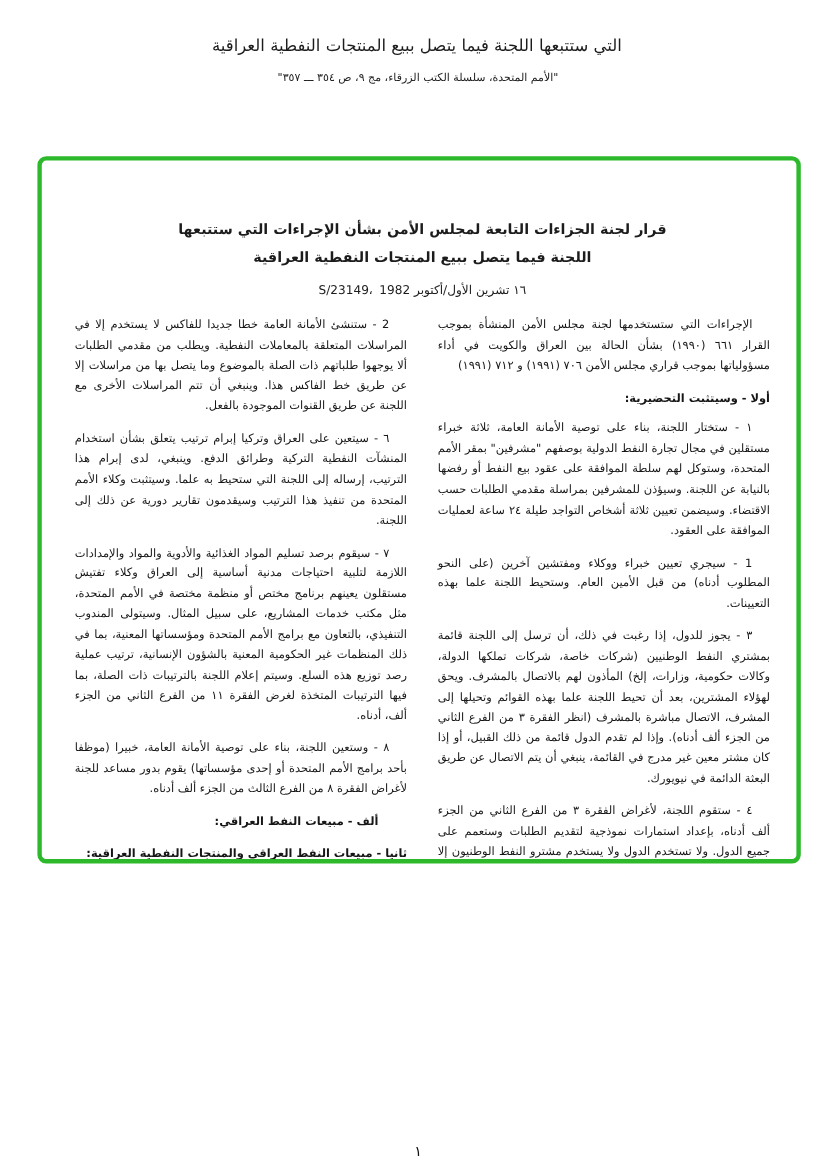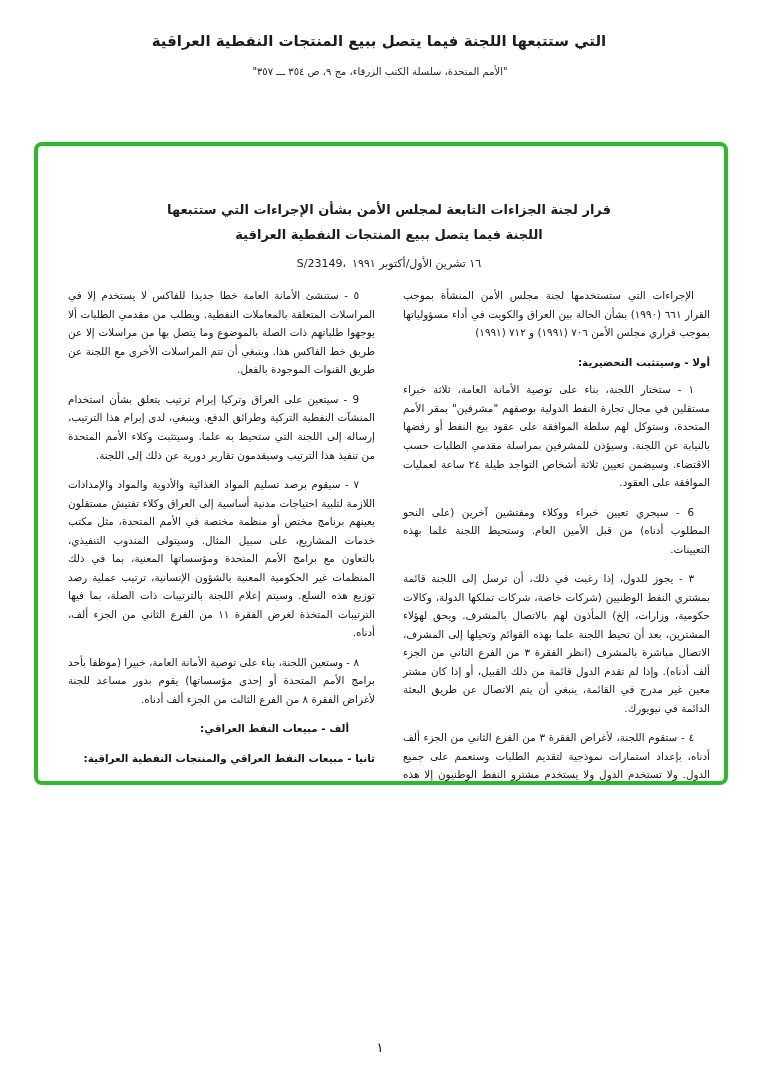--- a/index.html
+++ b/index.html
@@ -17,34 +17,34 @@
   
   .page-header {
     position: absolute; top: 32px; left: 0; right: 0;
     text-align: center; direction: rtl;
   }
   .page-header .t1 {
     font-size: 15px; font-weight: bold; letter-spacing: .2px;
     margin: 0 0 13px 0;
   }
   .page-header .t2 {
-    font-size: 15px; font-weight: bold;
+    font-size: 15px; font-weight: normal;
     margin: 0 2px 16px 0;
   }
   .page-header .note {
     font-size: 10px; color: #222;
   }
 
   
   .doc-frame {
     position: absolute; left: 34px; top: 142px;
     width: 694px; height: 643px;
     border: 4px solid var(--frame-green);
     border-radius: 8px;
-    padding: 52px 10px 18px 26px;
+    padding: 52px 20px 18px 26px;
     overflow: hidden;
     background: #fff;
   }
 
   .doc-heading {
     direction: rtl; text-align: center;
     font-weight: bold; font-size: 13px; line-height: 1.9;
     max-width: 540px; margin: 0 auto;
   }
   .doc-dateline {
@@ -89,37 +89,37 @@
 
 <div class="doc-frame">
 
   <div class="doc-heading">
     <span>قرار لجنة الجزاءات التابعة لمجلس الأمن بشأن الإجراءات التي ستتبعها</span><br>
     <span>اللجنة فيما يتصل ببيع المنتجات النفطية العراقية</span>
   </div>
 
   <div class="doc-dateline">
     <span>S/23149،</span>
-    <span dir="rtl">١٦ تشرين الأول/أكتوبر ١٩٩١</span>
+    <span dir="rtl">١٦ تشرين الأول/أكتوبر 1982</span>
   </div>
 
   <div class="doc-columns">
 
     <div class="doc-col">
       <p class="para bold">الإجراءات التي ستستخدمها لجنة مجلس الأمن المنشأة بموجب القرار ٦٦١ (١٩٩٠) بشأن الحالة بين العراق والكويت في أداء مسؤولياتها بموجب قراري مجلس الأمن ٧٠٦ (١٩٩١) و ٧١٢ (١٩٩١)</p>
       <p class="para section-title">أولا - وسيتثبت التحضيرية:</p>
       <p class="para">١ - ستختار اللجنة، بناء على توصية الأمانة العامة، ثلاثة خبراء مستقلين في مجال تجارة النفط الدولية بوصفهم "مشرفين" بمقر الأمم المتحدة، وستوكل لهم سلطة الموافقة على عقود بيع النفط أو رفضها بالنيابة عن اللجنة. وسيؤذن للمشرفين بمراسلة مقدمي الطلبات حسب الاقتضاء. وسيضمن تعيين ثلاثة أشخاص التواجد طيلة ٢٤ ساعة لعمليات الموافقة على العقود.</p>
-      <p class="para">6 - سيجري تعيين خبراء ووكلاء ومفتشين آخرين (على النحو المطلوب أدناه) من قبل الأمين العام. وستحيط اللجنة علما بهذه التعيينات.</p>
+      <p class="para">1 - سيجري تعيين خبراء ووكلاء ومفتشين آخرين (على النحو المطلوب أدناه) من قبل الأمين العام. وستحيط اللجنة علما بهذه التعيينات.</p>
       <p class="para">٣ - يجوز للدول، إذا رغبت في ذلك، أن ترسل إلى اللجنة قائمة بمشتري النفط الوطنيين (شركات خاصة، شركات تملكها الدولة، وكالات حكومية، وزارات، إلخ) المأذون لهم بالاتصال بالمشرف. ويحق لهؤلاء المشترين، بعد أن تحيط اللجنة علما بهذه القوائم وتحيلها إلى المشرف، الاتصال مباشرة بالمشرف (انظر الفقرة ٣ من الفرع الثاني من الجزء ألف أدناه). وإذا لم تقدم الدول قائمة من ذلك القبيل، أو إذا كان مشتر معين غير مدرج في القائمة، ينبغي أن يتم الاتصال عن طريق البعثة الدائمة في نيويورك.</p>
       <p class="para">٤ - ستقوم اللجنة، لأغراض الفقرة ٣ من الفرع الثاني من الجزء ألف أدناه، بإعداد استمارات نموذجية لتقديم الطلبات وستعمم على جميع الدول. ولا تستخدم الدول ولا يستخدم مشترو النفط الوطنيون إلا هذه الاستمارات النموذجية لتقديم الطلبات.</p>
     </div>
 
     <div class="doc-col">
-      <p class="para">٥ - ستنشئ الأمانة العامة خطا جديدا للفاكس لا يستخدم إلا في المراسلات المتعلقة بالمعاملات النفطية. ويطلب من مقدمي الطلبات ألا يوجهوا طلباتهم ذات الصلة بالموضوع وما يتصل بها من مراسلات إلا عن طريق خط الفاكس هذا. وينبغي أن تتم المراسلات الأخرى مع اللجنة عن طريق القنوات الموجودة بالفعل.</p>
-      <p class="para">9 - سيتعين على العراق وتركيا إبرام ترتيب يتعلق بشأن استخدام المنشآت النفطية التركية وطرائق الدفع. وينبغي، لدى إبرام هذا الترتيب، إرساله إلى اللجنة التي ستحيط به علما. وسيتثبت وكلاء الأمم المتحدة من تنفيذ هذا الترتيب وسيقدمون تقارير دورية عن ذلك إلى اللجنة.</p>
+      <p class="para">2 - ستنشئ الأمانة العامة خطا جديدا للفاكس لا يستخدم إلا في المراسلات المتعلقة بالمعاملات النفطية. ويطلب من مقدمي الطلبات ألا يوجهوا طلباتهم ذات الصلة بالموضوع وما يتصل بها من مراسلات إلا عن طريق خط الفاكس هذا. وينبغي أن تتم المراسلات الأخرى مع اللجنة عن طريق القنوات الموجودة بالفعل.</p>
+      <p class="para">٦ - سيتعين على العراق وتركيا إبرام ترتيب يتعلق بشأن استخدام المنشآت النفطية التركية وطرائق الدفع. وينبغي، لدى إبرام هذا الترتيب، إرساله إلى اللجنة التي ستحيط به علما. وسيتثبت وكلاء الأمم المتحدة من تنفيذ هذا الترتيب وسيقدمون تقارير دورية عن ذلك إلى اللجنة.</p>
       <p class="para">٧ - سيقوم برصد تسليم المواد الغذائية والأدوية والمواد والإمدادات اللازمة لتلبية احتياجات مدنية أساسية إلى العراق وكلاء تفتيش مستقلون يعينهم برنامج مختص أو منظمة مختصة في الأمم المتحدة، مثل مكتب خدمات المشاريع، على سبيل المثال. وسيتولى المندوب التنفيذي، بالتعاون مع برامج الأمم المتحدة ومؤسساتها المعنية، بما في ذلك المنظمات غير الحكومية المعنية بالشؤون الإنسانية، ترتيب عملية رصد توزيع هذه السلع. وسيتم إعلام اللجنة بالترتيبات ذات الصلة، بما فيها الترتيبات المتخذة لغرض الفقرة ١١ من الفرع الثاني من الجزء ألف، أدناه.</p>
       <p class="para">٨ - وستعين اللجنة، بناء على توصية الأمانة العامة، خبيرا (موظفا بأحد برامج الأمم المتحدة أو إحدى مؤسساتها) يقوم بدور مساعد للجنة لأغراض الفقرة ٨ من الفرع الثالث من الجزء ألف أدناه.</p>
       <p class="para sub-title">ألف - مبيعات النفط العراقي:</p>
       <p class="para section-title">ثانيا - مبيعات النفط العراقي والمنتجات النفطية العراقية:</p>
     </div>
 
   </div>
 </div>
 
 <div class="page-number">١</div>

